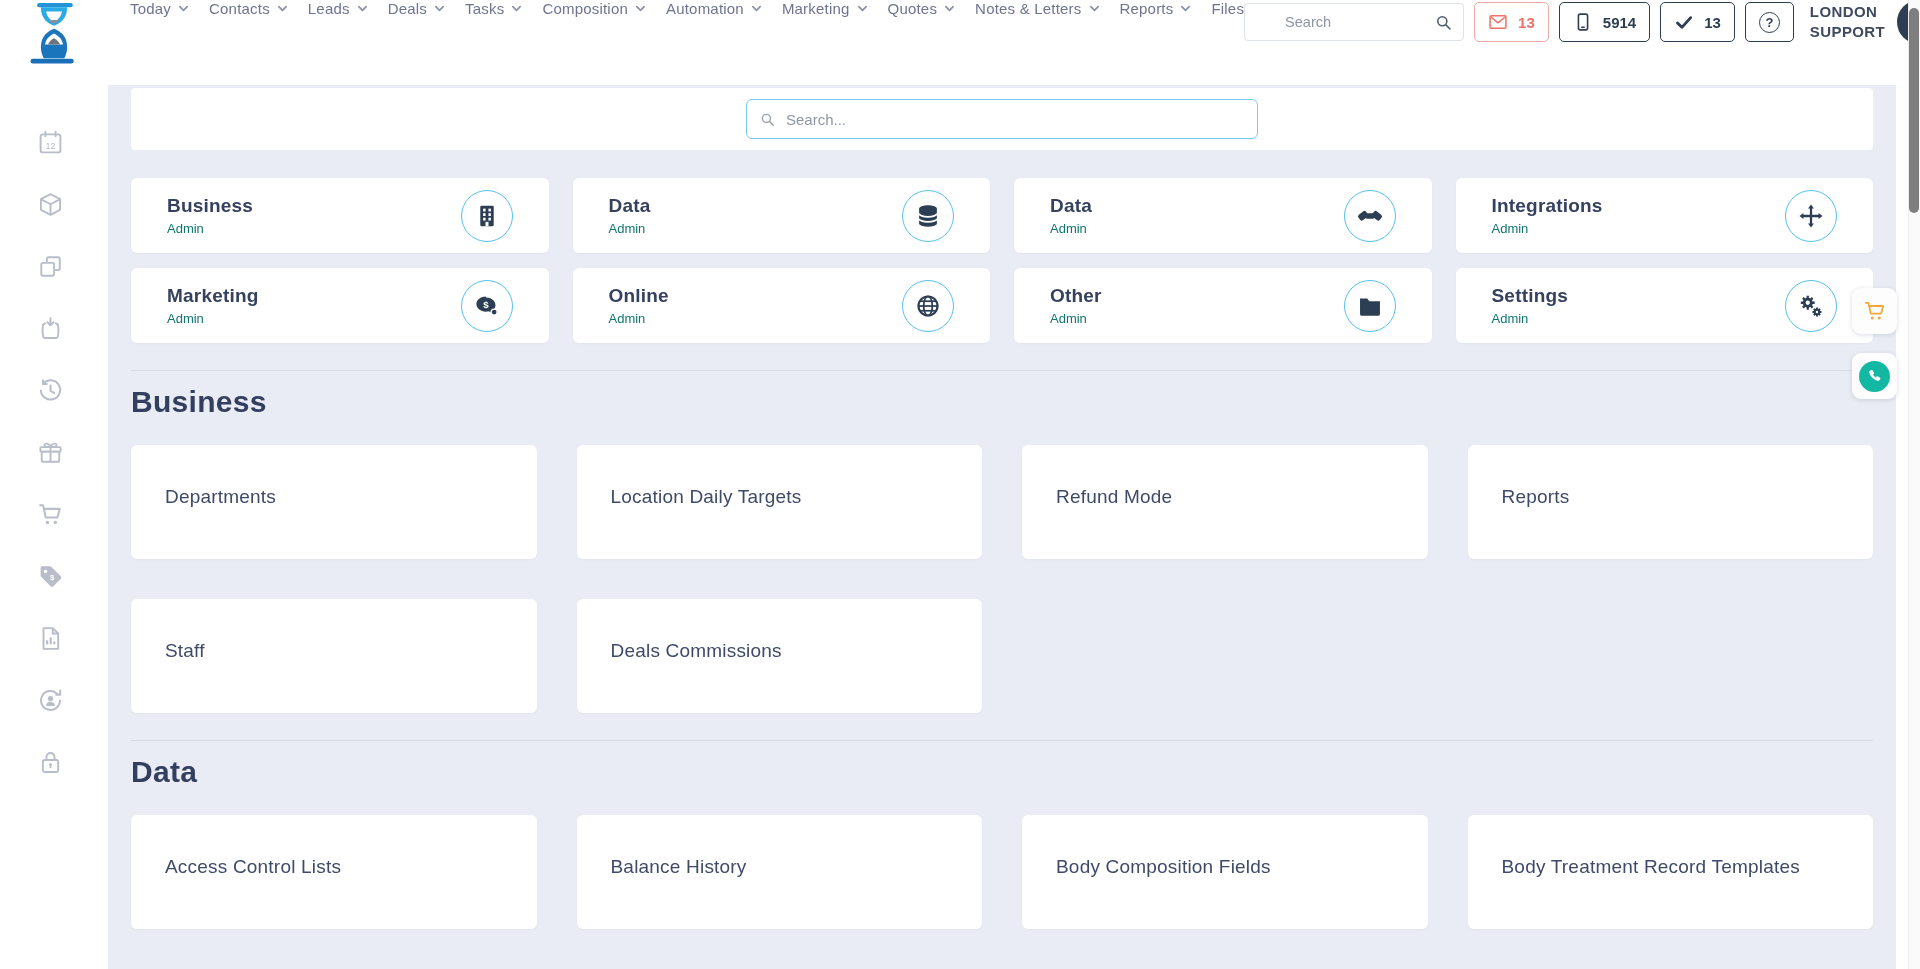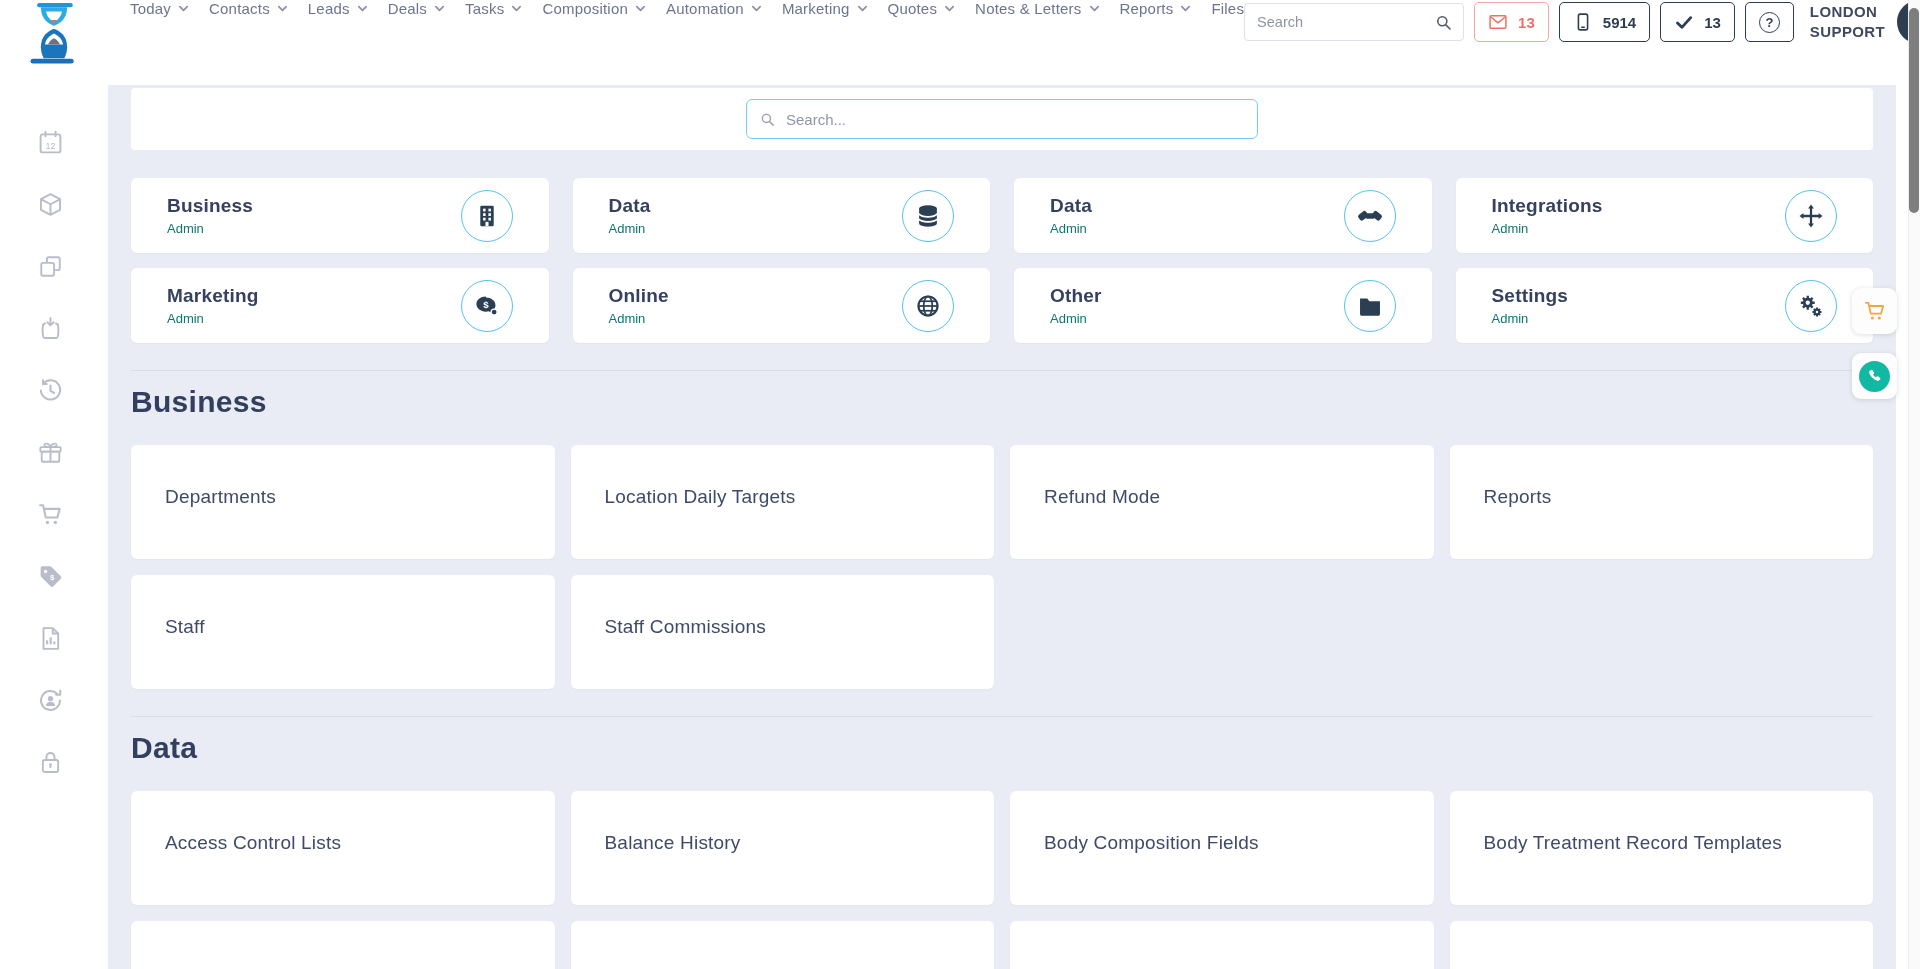--- a/index.html
+++ b/index.html
@@ -12,21 +12,21 @@
   .logo { width:60px; height:66px; margin-right:46px; flex-shrink:0; }
   .nav { display:flex; align-items:center; gap:20px; }
   .nav-item { display:flex; align-items:center; cursor:pointer; white-space:nowrap; }
   .nav-label { font-size:15px; color:#6e7490; letter-spacing:.2px; }
   .chev { width:11px; height:11px; margin-left:7px; stroke:#8a8fa8; fill:none;
     stroke-width:1.8; stroke-linecap:round; stroke-linejoin:round; }
   .right-cluster { margin-left:auto; display:flex; align-items:center; gap:10px; flex-shrink:0; }
   .hsearch { width:220px; height:38px; border:1px solid #dde1ea; border-radius:4px;
     display:flex; align-items:center; padding:0 10px 0 12px; }
   .hsearch input { border:none; outline:none; flex:1; font-size:14.5px; color:#444;
-    font-family:inherit; min-width:0; }
+    font-family:inherit; min-width:0;margin-left:28px; }
   .hsearch input::placeholder { color:#8e95a5; }
   .hsearch .sicon { width:19px; height:19px; color:#4e5b6d; flex-shrink:0; }
   .hbtn { height:40px; border:1.5px solid #2d3e52; border-radius:5px; background:#fff;
     display:flex; align-items:center; gap:10px; padding:0 13px; cursor:pointer;
     color:#2d3e52; font-weight:bold; font-size:15px; }
   .hbtn svg { width:20px; height:20px; }
   .hbtn.mail { border-color:#f0a9a4; color:#ed7168; }
   .qmark { width:21px; height:21px; border:1.6px solid #2d3e52; border-radius:50%;
     display:flex; align-items:center; justify-content:center; font-size:13px; font-weight:bold; }
   .user-name { font-size:15px; font-weight:bold; color:#3f4a5f; line-height:1.35;
@@ -58,21 +58,21 @@
   .acard-text { display:flex; flex-direction:column; gap:4px; }
   .acard-title { font-size:19px; font-weight:600; color:#35415f; letter-spacing:.2px; }
   .acard-sub { font-size:13px; font-weight:500; color:#0f766e; }
   .circ { margin-left:auto; width:52px; height:52px; border:1.5px solid #56c1ee;
     border-radius:50%; display:flex; align-items:center; justify-content:center;
     color:#2c3e54; flex-shrink:0; }
   .circ svg { width:26px; height:26px; }
 
   .section { margin-top:27px; border-top:1px solid #d8dce8; padding-top:14px; }
   .sec-title { font-size:30px; font-weight:600; color:#333f5f; letter-spacing:.3px; margin-bottom:26px; }
-  .grid { display:grid; grid-template-columns:repeat(4,1fr); gap:16px; }
+  .grid { display:grid; grid-template-columns:repeat(4,1fr); gap:40px; }
   .card { background:#fff; border-radius:6px; min-height:114px; padding:38px 34px 32px;
     cursor:pointer; box-shadow:0 1px 2px rgba(40,50,80,.04); }
   .card-label { font-size:19px; font-weight:500; color:#3e4a68; letter-spacing:.2px; line-height:1.45; }
 
   
   .float-btn { position:fixed; right:23px; width:45px; height:46px; background:#fdfdfe;
     border-radius:9px; box-shadow:0 1px 5px rgba(60,70,100,.18); display:flex;
     align-items:center; justify-content:center; cursor:pointer; z-index:40; }
   .float-cart { top:288px; color:#f5a73b; }
   .float-cart svg { width:24px; height:24px; }
@@ -530,21 +530,21 @@
 
   <div class="card">
     <div class="card-label">Reports</div>
   </div>
 
   <div class="card">
     <div class="card-label">Staff</div>
   </div>
 
   <div class="card">
-    <div class="card-label">Staff Commissions</div>
+    <div class="card-label">Deals Commissions</div>
   </div>
 
 </div>
   </div>
 
   <div class="section">
     <div class="sec-title">Data</div>
     <div class="grid">
   <div class="card">
     <div class="card-label">Access Control Lists</div>

